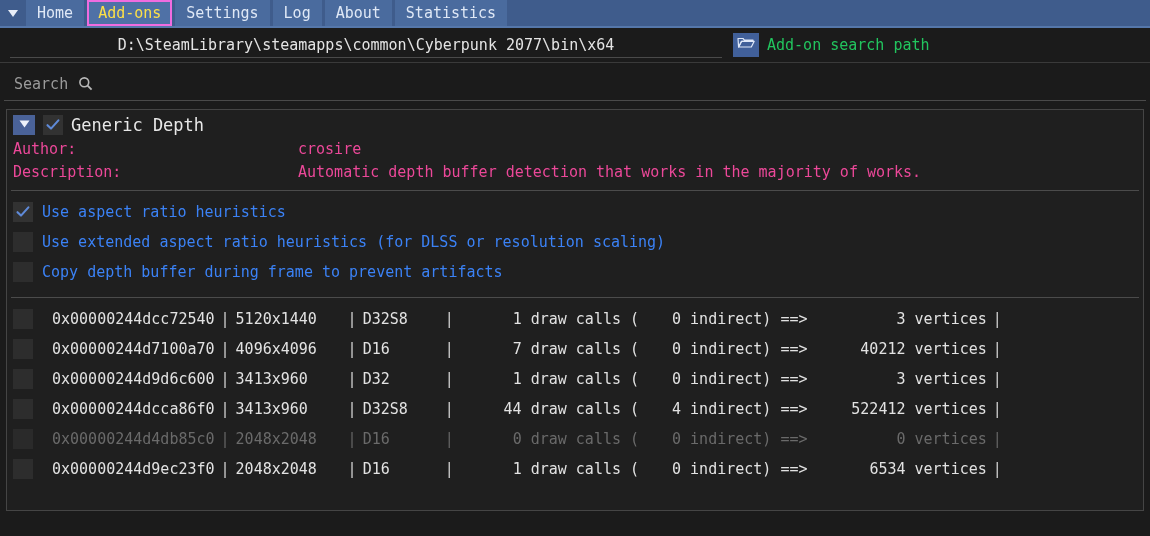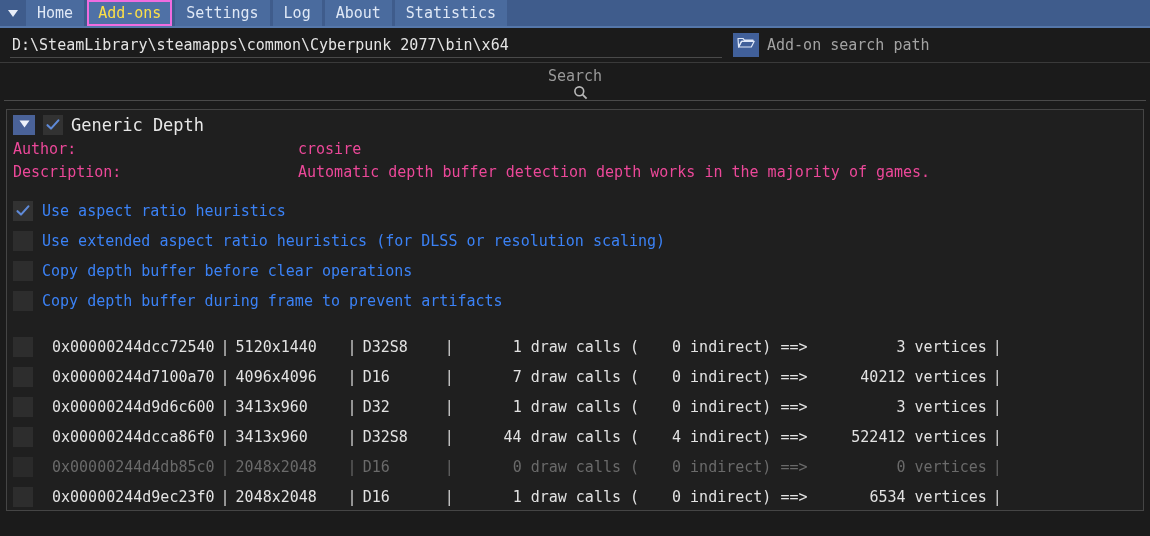--- a/index.html
+++ b/index.html
@@ -83,53 +83,53 @@
     border: none;
     border-bottom: 1px solid #4a4a4a;
     color: #e4e4e4;
     font-family: inherit;
     font-size: 15px;
     padding: 0 2px;
     box-sizing: border-box;
     outline: none;
     white-space: nowrap;
     overflow: hidden;
+    text-align: center;
   }
   .folder-btn {
     width: 26px;
     height: 24px;
     margin-left: 11px;
     background: #41609a;
     display: flex;
     align-items: center;
     justify-content: center;
     box-sizing: border-box;
   }
   .path-label {
     margin-left: 8px;
-    color: #a3a3a3;
+    color: #22c55e;
     font-size: 15px;
     white-space: nowrap;
   }
   .sep-line {
     height: 1px;
     background: #3a3a3a;
     margin: 0;
   }
 
   
   .searchrow {
     height: 34px;
     display: flex;
     align-items: center;
     padding: 0 10px;
     box-sizing: border-box;
     border-bottom: 1px solid #4a4a4a;
     margin: 4px 4px 0 4px;
-    flex-direction: column;
   }
   .search-text {
     color: #9a9a9a;
     font-size: 15px;
   }
   .search-icon {
     margin-left: 10px;
     display: flex;
     align-items: center;
   }
@@ -311,45 +311,41 @@
       <div class="addon-title">Generic Depth</div>
     </div>
 
     <div class="meta">
       <div class="meta-row">
         <div class="meta-key">Author:</div>
         <div class="meta-val">crosire</div>
       </div>
       <div class="meta-row">
         <div class="meta-key">Description:</div>
-        <div class="meta-val">Automatic depth buffer detection depth works in the majority of games.</div>
+        <div class="meta-val">Automatic depth buffer detection that works in the majority of works.</div>
       </div>
     </div>
 
     <div class="panel-divider"></div>
 
     <div class="opts">
       <div class="opt-row">
         <div class="cbox checked">
           <svg width="16" height="16" viewBox="0 0 16 16">
               <polyline points="2.5,8.2 6,11.6 13.4,3.4" fill="none" stroke="#5f8ad8" stroke-width="2.1" stroke-linecap="round" stroke-linejoin="round"></polyline>
             </svg>
         </div>
         <div class="opt-label">Use aspect ratio heuristics</div>
       </div>
       <div class="opt-row">
         <div class="cbox"></div>
         <div class="opt-label">Use extended aspect ratio heuristics (for DLSS or resolution scaling)</div>
       </div>
       <div class="opt-row">
         <div class="cbox"></div>
-        <div class="opt-label">Copy depth buffer before clear operations</div>
-      </div>
-      <div class="opt-row">
-        <div class="cbox"></div>
         <div class="opt-label">Copy depth buffer during frame to prevent artifacts</div>
       </div>
     </div>
 
     <div class="panel-divider"></div>
 
     <div class="buffers">
 
       <div class="buf-row">
         <div class="cbox"></div>

